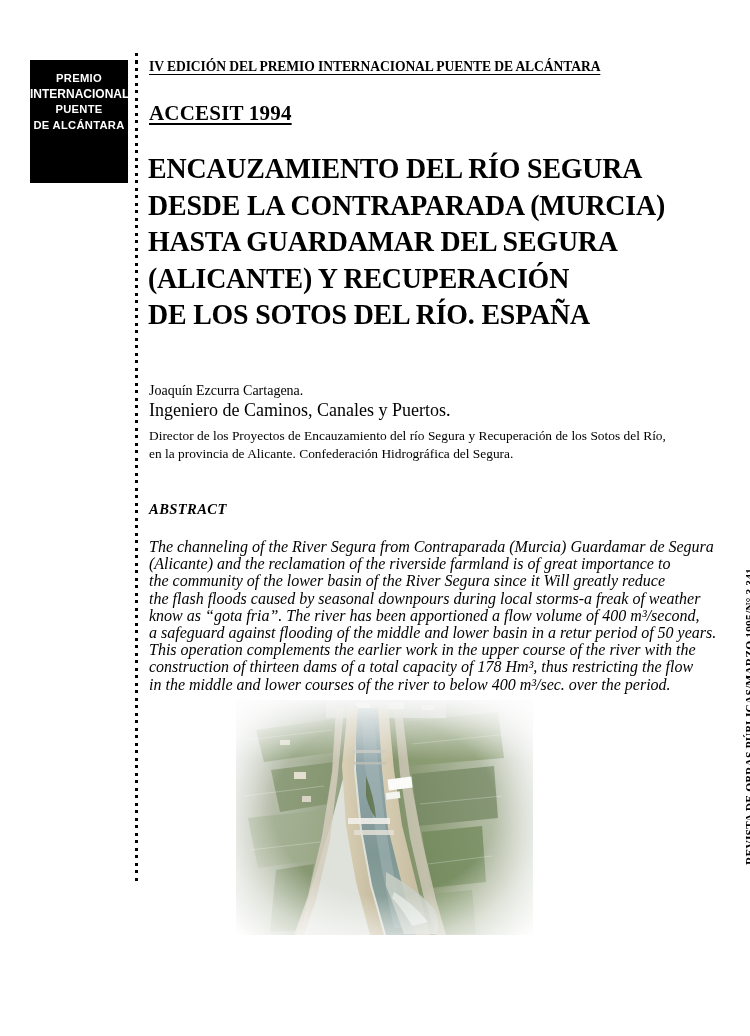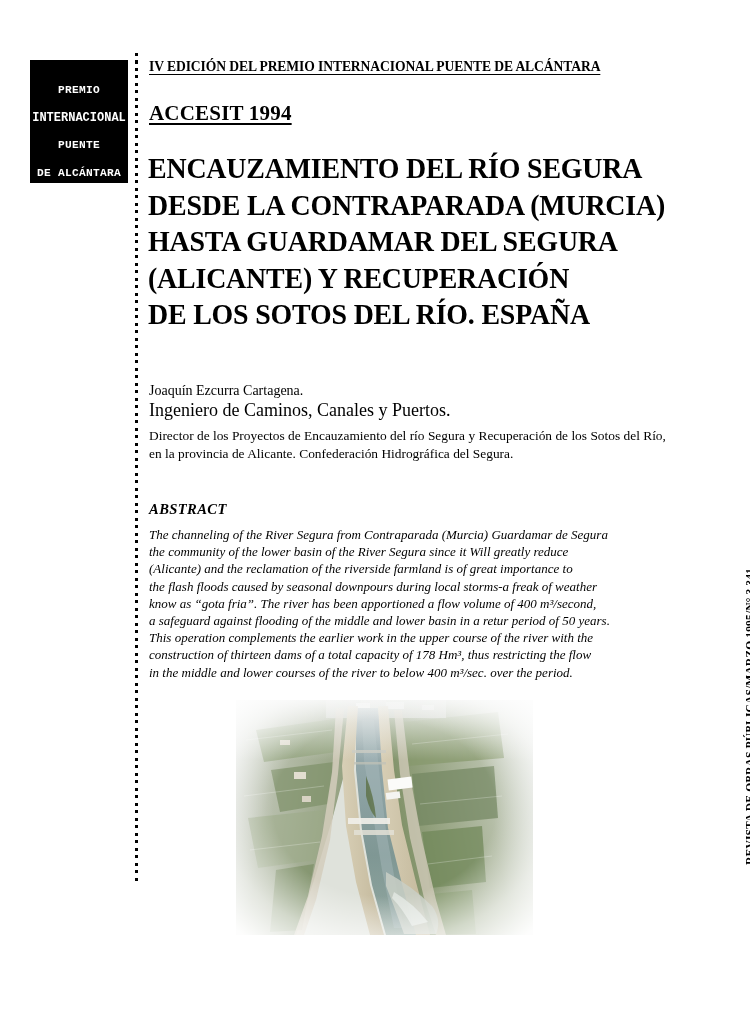--- a/index.html
+++ b/index.html
@@ -29,27 +29,26 @@
     top: 60px;
     width: 98px;
     height: 123px;
     background: #000000;
     box-sizing: border-box;
     padding-top: 11px;
     text-align: center;
   }
   .logo-line {
     color: #ffffff;
-    font-family: Liberation Mono, monospace;
+    font-family: Liberation Sans, sans-serif;
     font-weight: 700;
     font-size: 11.2px;
     line-height: 15.5px;
     letter-spacing: 0.3px;
     white-space: nowrap;
-    margin-top: 12px;
   }
   .logo-line.wide { font-size: 12px; letter-spacing: 0px; }
 
   
   .dotted-rule {
     position: absolute;
     left: 135px;
     top: 53px;
     width: 3px;
     height: 828px;
@@ -136,23 +135,23 @@
     top: 501px;
     width: 528px;
   }
   .abstract-heading {
     font-style: italic;
     font-weight: 700;
     font-size: 14.6px;
     letter-spacing: 0.4px;
   }
   .abstract-body {
-    margin-top: 8px;
+    margin-top: 20px;
     font-style: italic;
-    font-size: 13px;
+    font-size: 16px;
     line-height: 17.2px;
   }
   .abstract-body span { display: block; white-space: nowrap; }
 
   
   .photo {
     position: absolute;
     left: 236px;
     top: 700px;
     width: 297px;
@@ -230,22 +229,22 @@
     <div class="author-desc">
       <span>Director de los Proyectos de Encauzamiento del río Segura y Recuperación de los</span>
       <span>Sotos del Río, en la provincia de Alicante. Confederación Hidrográfica del Segura.</span>
     </div>
   </div>
 
   <div class="abstract-block">
     <div class="abstract-heading">ABSTRACT</div>
     <div class="abstract-body">
       <span>The channeling of the River Segura from Contraparada (Murcia) Guardamar de Segura</span>
+      <span>(Alicante) and the reclamation of the riverside farmland is of great importance to</span>
       <span>the community of the lower basin of the River Segura since it Will greatly reduce</span>
-      <span>(Alicante) and the reclamation of the riverside farmland is of great importance to</span>
       <span>the flash floods caused by seasonal downpours during local storms-a freak of weather</span>
       <span>know as “gota fria”. The river has been apportioned a flow volume of 400 m³/second,</span>
       <span>a safeguard against flooding of the middle and lower basin in a retur period of 50 years.</span>
       <span>This operation complements the earlier work in the upper course of the river with the</span>
       <span>construction of thirteen dams of a total capacity of 178 Hm³, thus restricting the flow</span>
       <span>in the middle and lower courses of the river to below 400 m³/sec. over the period.</span>
     </div>
   </div>
 
   <div class="photo">

